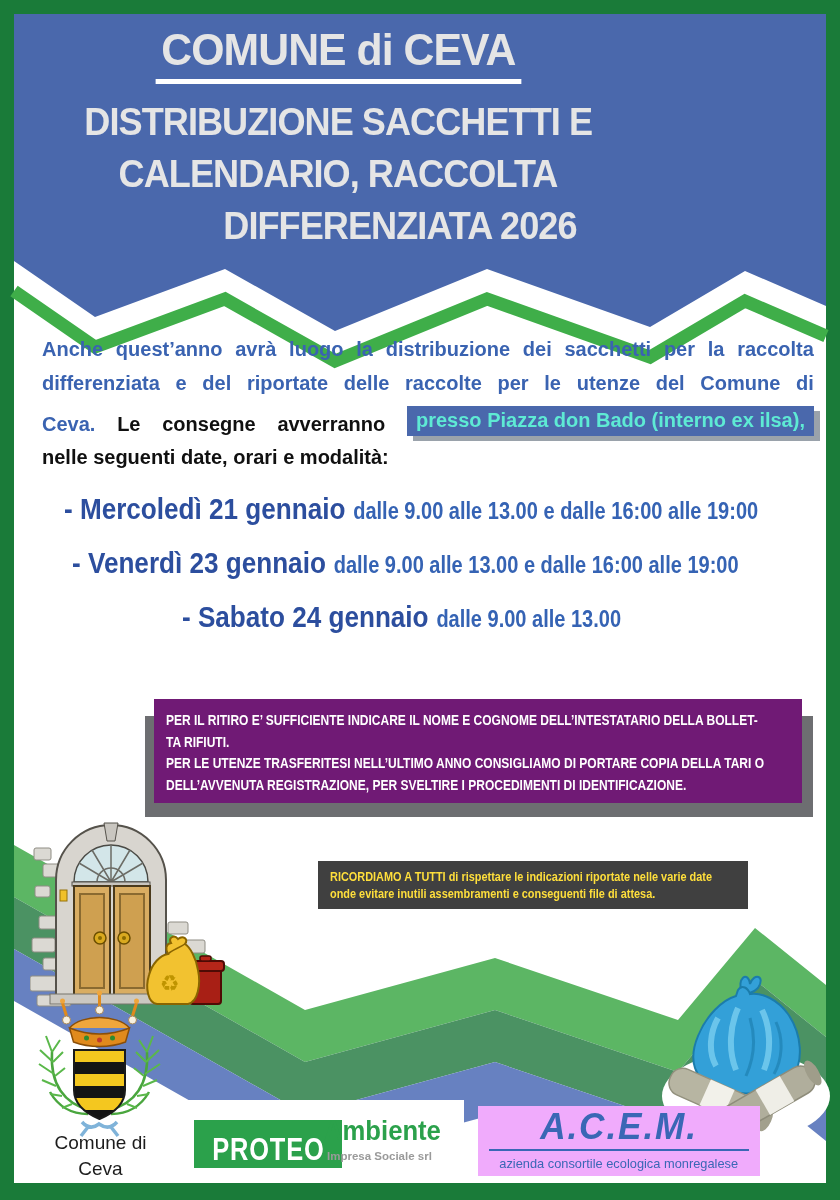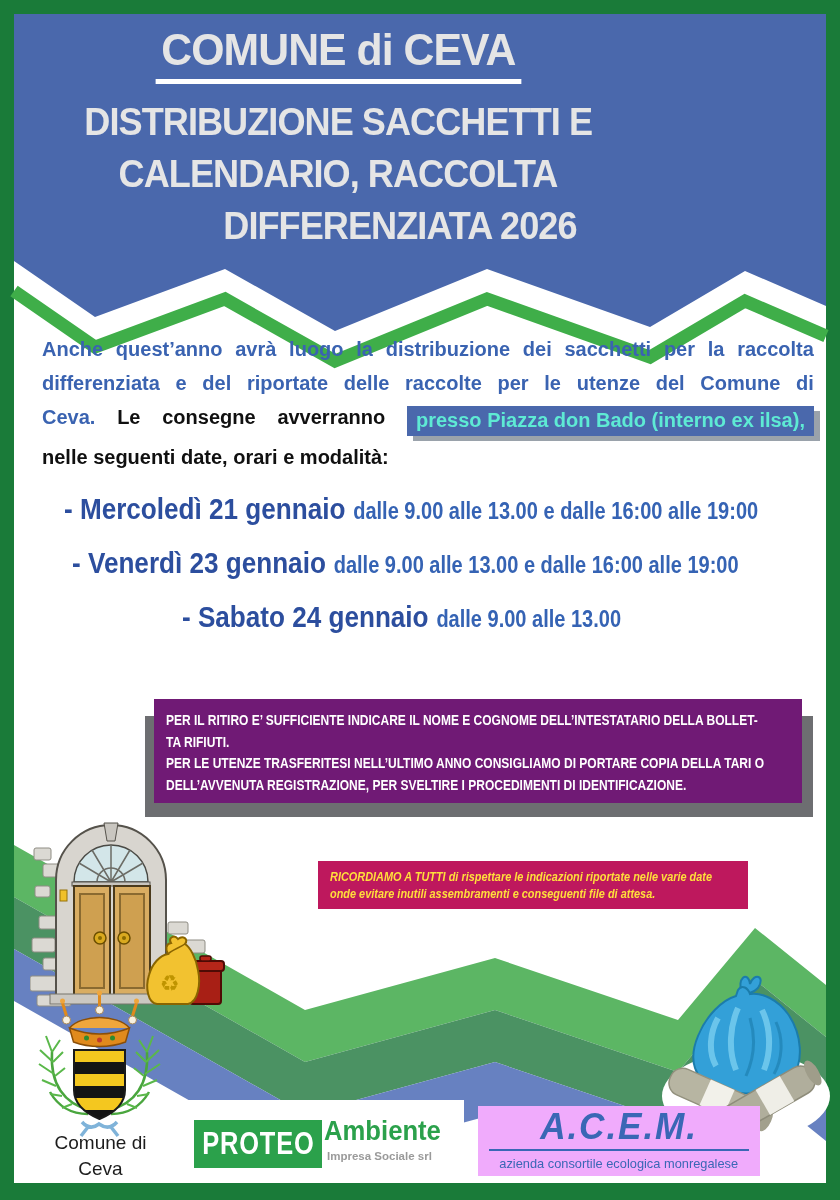--- a/index.html
+++ b/index.html
@@ -13,21 +13,21 @@
   .muni { display:inline-block; font-size:45px; font-weight:800; letter-spacing:-1px;
           border-bottom:5px solid #fff; padding:0 6px 3px 6px; transform:scaleX(0.95); }
   .title-lines { margin-top:12px; font-size:38px; font-weight:800; letter-spacing:-1px; line-height:52px; }
   .title-lines .tl { display:block; }
   .title-lines .tl span{ display:inline-block; transform:scaleX(0.95); }
   .title-lines .tl:nth-child(3){ transform:translateX(62px); }
 
   
   .intro { position:absolute; left:42px; top:338px; width:772px; font-size:20px; font-weight:700; color:#3a63b1; }
   .jline { display:flex; justify-content:space-between; align-items:baseline; margin-bottom:12px; height:22px; }
-  .line3 { margin:6px 0 10px 0; height:30px; align-items:flex-start; }
+  .line3 { margin:6px 0 10px 0; height:30px; align-items:flex-end; }
   .black-txt { color:#101010; }
   .highlight { background:#4a68ac; color:#5eead4; padding:3px 9px 4px 9px; white-space:nowrap;
                box-shadow:6px 5px 0 #9aa2ab; }
   .line4 { color:#101010; font-size:20px; font-weight:700; margin-top:4px; }
 
   
   .dates { position:absolute; left:34px; top:492px; width:790px; }
   .drow { white-space:nowrap; transform:scaleX(0.87); transform-origin:0 50%; margin-bottom:20px; }
   .drow:nth-child(1){ margin-left:30px; }
   .drow:nth-child(2){ margin-left:38px; }
@@ -36,30 +36,30 @@
   .dhours { font-size:23px; font-weight:700; color:#3563b4; margin-left:9px; }
 
   
   .infobox-wrap { position:absolute; left:154px; top:699px; width:648px; height:104px; }
   .infobox-shadow { position:absolute; left:-9px; top:17px; right:-11px; bottom:-14px; background:#6d6e71; }
   .infobox { position:absolute; inset:0; background:#701a75; padding:10px 12px; }
   .infobox .iline { white-space:nowrap; transform:scaleX(0.80); transform-origin:0 50%;
                     color:#ffffff; font-size:15px; font-weight:700; line-height:21.5px; }
 
   
-  .redbox { position:absolute; left:318px; top:861px; width:430px; height:48px; background:#be185d; padding:7px 0 10px 12px;font-style:italic; }
+  .redbox { position:absolute; left:318px; top:861px; width:430px; height:48px; background:#404040; padding:7px 0 10px 12px; }
   .redbox .rline { white-space:nowrap; transform:scaleX(0.84); transform-origin:0 50%;
                    color:#ffdf3b; font-size:13px; font-weight:700; line-height:17px; }
 
   
   .comune-label { position:absolute; left:28px; top:1130px; width:145px; text-align:center;
                   font-size:19px; color:#1c1c1c; line-height:26px; }
   .proteo-block { position:absolute; left:186px; top:1100px; width:278px; height:80px; background:#ffffff; }
-  .proteo-box { position:absolute; left:8px; top:20px; width:128px; height:48px; background:#2ba14b;
-                display:flex; align-items:center; justify-content:center; }
+  .proteo-box { position:absolute; left:8px; top:20px; width:148px; height:48px; background:#2ba14b;
+                display:flex; align-items:flex-end; justify-content:center; }
   .proteo-box span { color:#ffffff; font-size:31px; font-weight:700; letter-spacing:1px; transform:scaleX(0.82); white-space:nowrap; }
   .ambiente { position:absolute; left:138px; top:16px; font-size:27px; font-weight:800; color:#2ba14b;
               transform:scaleX(0.95); transform-origin:0 50%; white-space:nowrap; }
   .impresa { position:absolute; left:141px; top:50px; font-size:11.5px; font-weight:700; color:#9a9a9a; white-space:nowrap; }
   .acem-block { position:absolute; left:478px; top:1106px; width:282px; height:70px; background:#f0abfc; text-align:center; }
   .acem-name { display:inline-block; font-size:37px; font-weight:800; font-style:italic;
                color:#3a67b5; letter-spacing:2px; transform:scaleX(0.95); white-space:nowrap; }
   .acem-rule { width:260px; height:2px; background:#3a67b5; margin:1px auto 3px auto; }
   .acem-sub { display:inline-block; font-size:13.5px; color:#3a67b5; transform:scaleX(0.95); white-space:nowrap; }
 </style>

